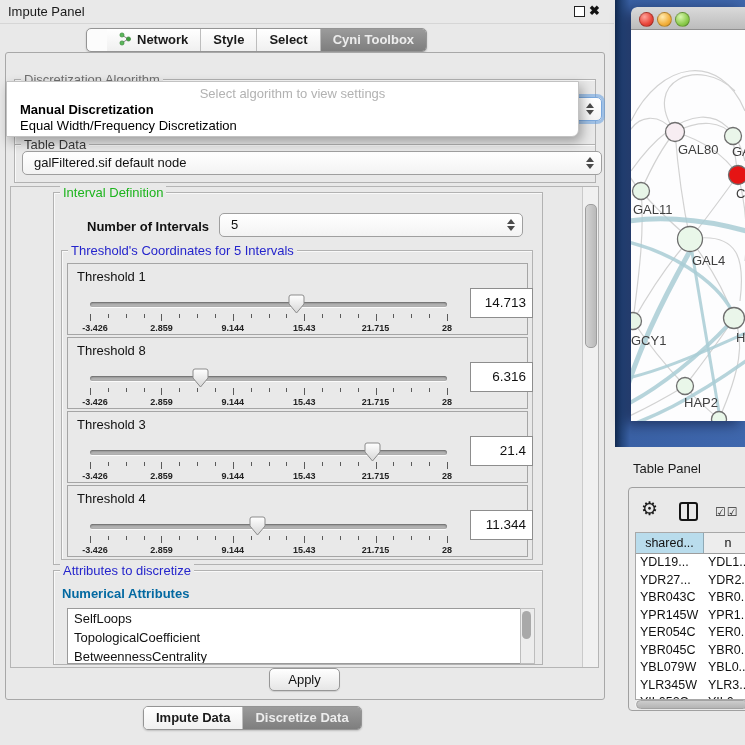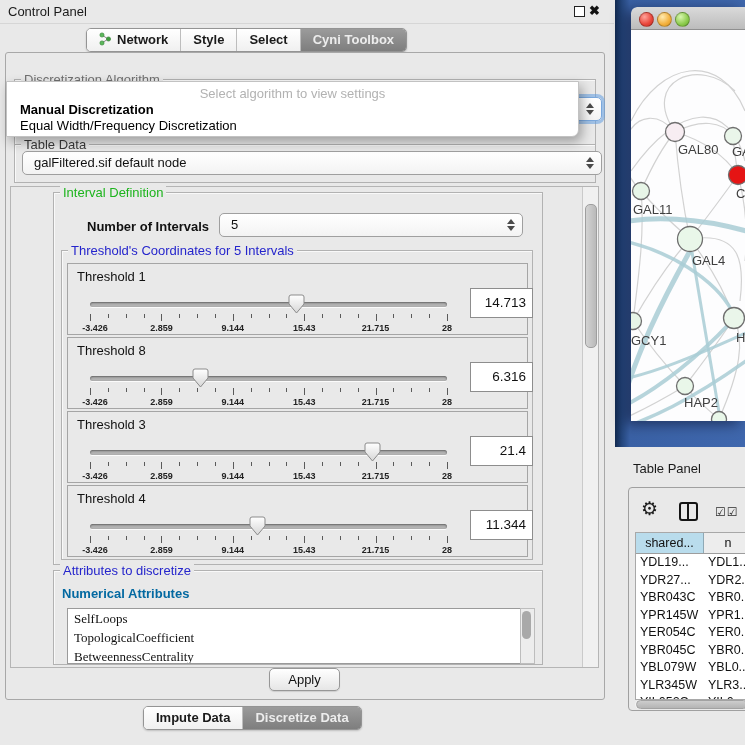--- a/index.html
+++ b/index.html
@@ -6,21 +6,21 @@
   .screen{position:relative;width:745px;height:745px;background:#e9e9e9;overflow:hidden;
           font-family:"Liberation Sans",sans-serif;font-size:13px;color:#111;}
   
   .panel-header{position:absolute;left:0;top:0;width:614px;height:23px;background:#e9e9e9;
                 border-bottom:1px solid #d6d6d6;}
   .panel-title{position:absolute;left:8px;top:4px;font-size:13px;color:#1a1a1a;}
   .float-icon{position:absolute;left:574px;top:6px;width:9px;height:9px;border:1.5px solid #222;background:#fff;}
   .close-icon{position:absolute;left:589px;top:3px;font-size:13px;font-weight:bold;color:#111;}
   .tab-strip{position:absolute;display:flex;height:22px;background:#fcfcfc;border:1px solid #949494;
              border-radius:5px;overflow:hidden;box-shadow:0 1px 2px rgba(0,0,0,.18);}
-  .tab-strip.top{left:86px;top:28px;}
+  .tab-strip.top{left:86px;top:28px;padding-left:20px;}
   .tab-strip.bottom{left:143px;top:706px;}
   .tab{display:flex;align-items:center;gap:5px;padding:0 12px;line-height:22px;font-weight:bold;
        background:linear-gradient(#ffffff,#f0f0f0);color:#1a1a1a;cursor:default;white-space:nowrap;}
   .tab + .tab{border-left:1px solid #bdbdbd;}
   .tab.selected{background:linear-gradient(#9b9b9b,#7e7e7e);color:#ededed;}
   .main-container{position:absolute;left:5px;top:52px;width:598px;height:646px;
                   border:1px solid #a8a8a8;border-radius:3px;background:#e9e9e9;}
   .group{position:absolute;border:1px solid #b2b2b2;box-shadow:1px 1px 0 rgba(255,255,255,.7) inset;}
   .group-title{position:absolute;top:-8px;left:6px;background:#e9e9e9;padding:0 3px;font-size:13px;}
   .gt-gray{color:#6f6f6f;}
@@ -47,21 +47,21 @@
   .thr-slider{position:absolute;left:22px;top:28px;width:357px;height:40px;}
   .thr-track{position:absolute;left:0;top:10px;width:357px;height:5px;border-radius:3px;background:#b3b3b3;
              box-shadow:inset 0 1px 2px rgba(0,0,0,.45), 0 1px 0 rgba(255,255,255,.8);}
   .thr-thumb{position:absolute;top:2px;width:17px;height:20px;}
   .tick{position:absolute;width:1px;background:#5a5a5a;}
   .tick.major{top:22px;height:7px;}
   .tick.minor{top:22px;height:4px;}
   .tick-label{position:absolute;top:31px;transform:translateX(-50%);font-size:9px;font-weight:bold;color:#222;white-space:nowrap;}
   .thr-value{position:absolute;left:402px;top:24px;width:55px;height:28px;background:#fff;border:1px solid #8d8d8d;
              line-height:28px;text-align:right;padding-right:6px;font-size:13.5px;}
-  .attr-list{position:absolute;background:#fff;border:1px solid #9a9a9a;overflow:hidden;font-family:Liberation Serif, serif;}
+  .attr-list{position:absolute;background:#fff;border:1px solid #9a9a9a;overflow:hidden;}
   .attr-item{padding-left:6px;line-height:19px;white-space:nowrap;}
   .list-scrollbar{position:absolute;width:13px;background:#ededed;border:1px solid #bdbdbd;}
   .list-thumb{position:absolute;left:1px;top:2px;width:9px;height:28px;border-radius:5px;background:#a9a9a9;}
   .apply-btn{position:absolute;left:269px;top:668px;width:69px;height:21px;border:1px solid #979797;border-radius:5px;
              background:linear-gradient(#ffffff,#e6e6e6);text-align:center;line-height:21px;box-shadow:0 1px 1px rgba(0,0,0,.12);}
   
   .desktop{position:absolute;left:615px;top:0;width:130px;height:447px;
            background:linear-gradient(90deg,#122a50 0,#25477e 7px,#3a61a5 15px,#3f67ad 100%);}
   .net-window{position:absolute;left:16px;top:7px;width:114px;height:414px;border-radius:6px 0 0 0;
               box-shadow:-6px 3px 14px rgba(0,0,20,.5);overflow:hidden;}
@@ -90,21 +90,21 @@
   .hscrollbar{position:absolute;left:6px;top:212px;width:114px;height:9px;background:#f2f2f2;border-radius:5px;}
   .hthumb{position:absolute;left:1px;top:0;width:112px;height:9px;border-radius:5px;
           background:linear-gradient(#cdcdcd,#b4b4b4);border:1px solid #a2a2a2;box-sizing:border-box;}
 </style>
 </head>
 <body>
 
 <div class="screen">
 
   <div class="panel-header">
-    <span class="panel-title">Control Panel</span>
+    <span class="panel-title">Impute Panel</span>
     <span class="float-icon"></span>
     <span class="close-icon">✖</span>
   </div>
 
   <div class="tab-strip top">
       <div class="tab">
         <span><svg width="13" height="14" viewBox="0 0 13 14" style="vertical-align:-2px">
             <path d="M3,3 L9,7 L3,11" stroke="#8a8a8a" fill="none"></path>
             <circle cx="3" cy="3" r="2.1" fill="#5cb85c" stroke="#2e7d2e" stroke-width="0.6"></circle>
             <circle cx="3" cy="11" r="2.1" fill="#5cb85c" stroke="#2e7d2e" stroke-width="0.6"></circle>

